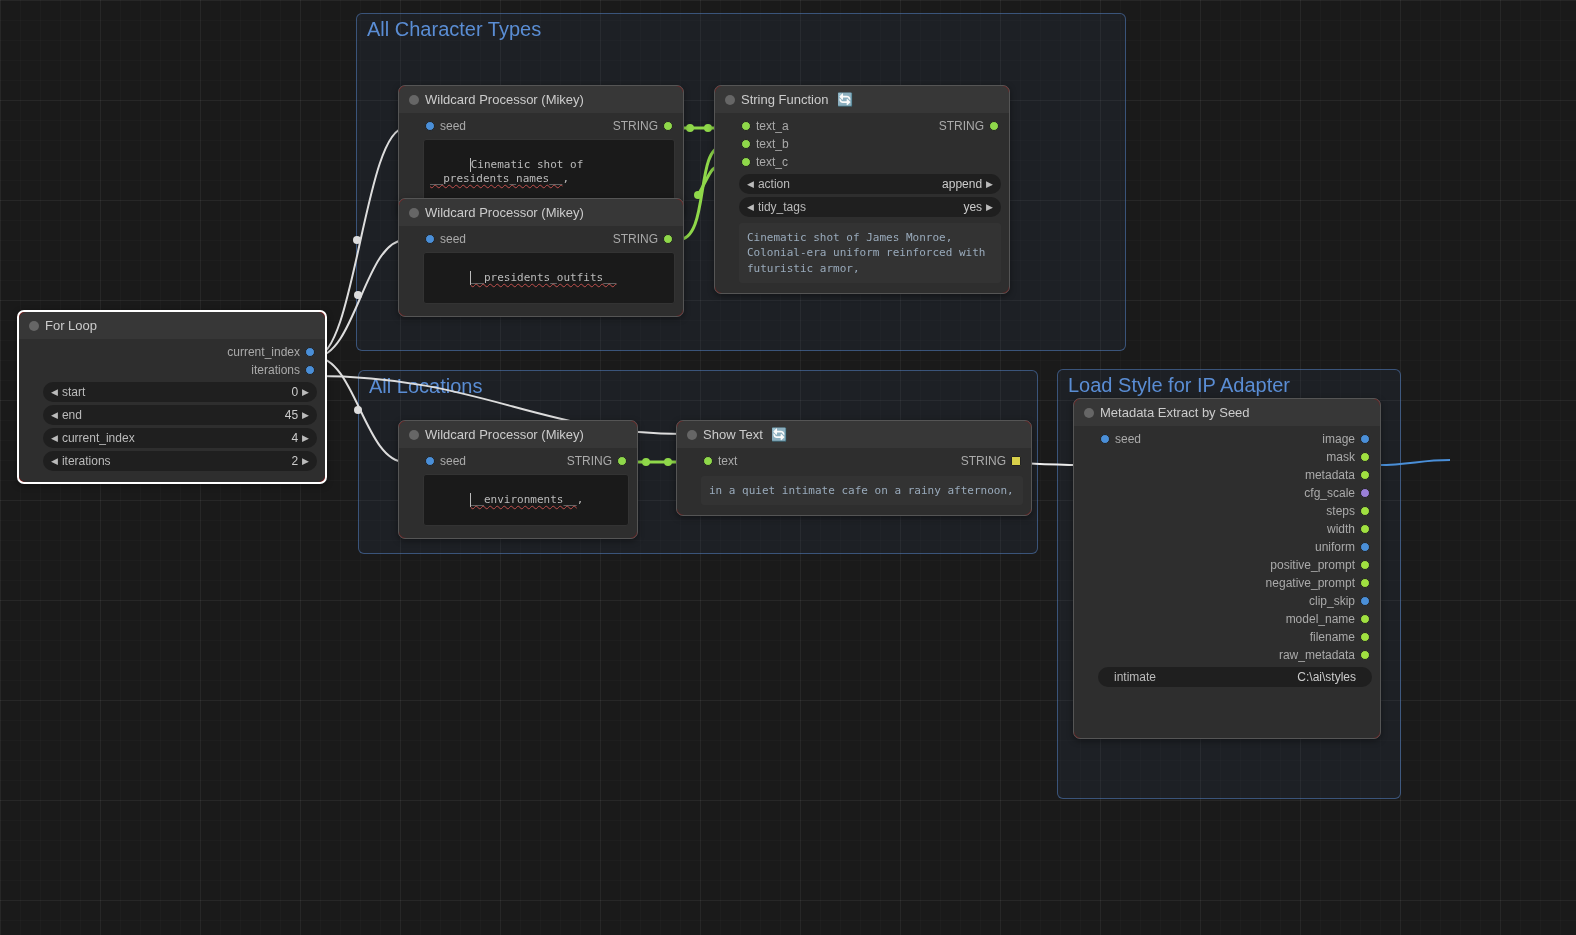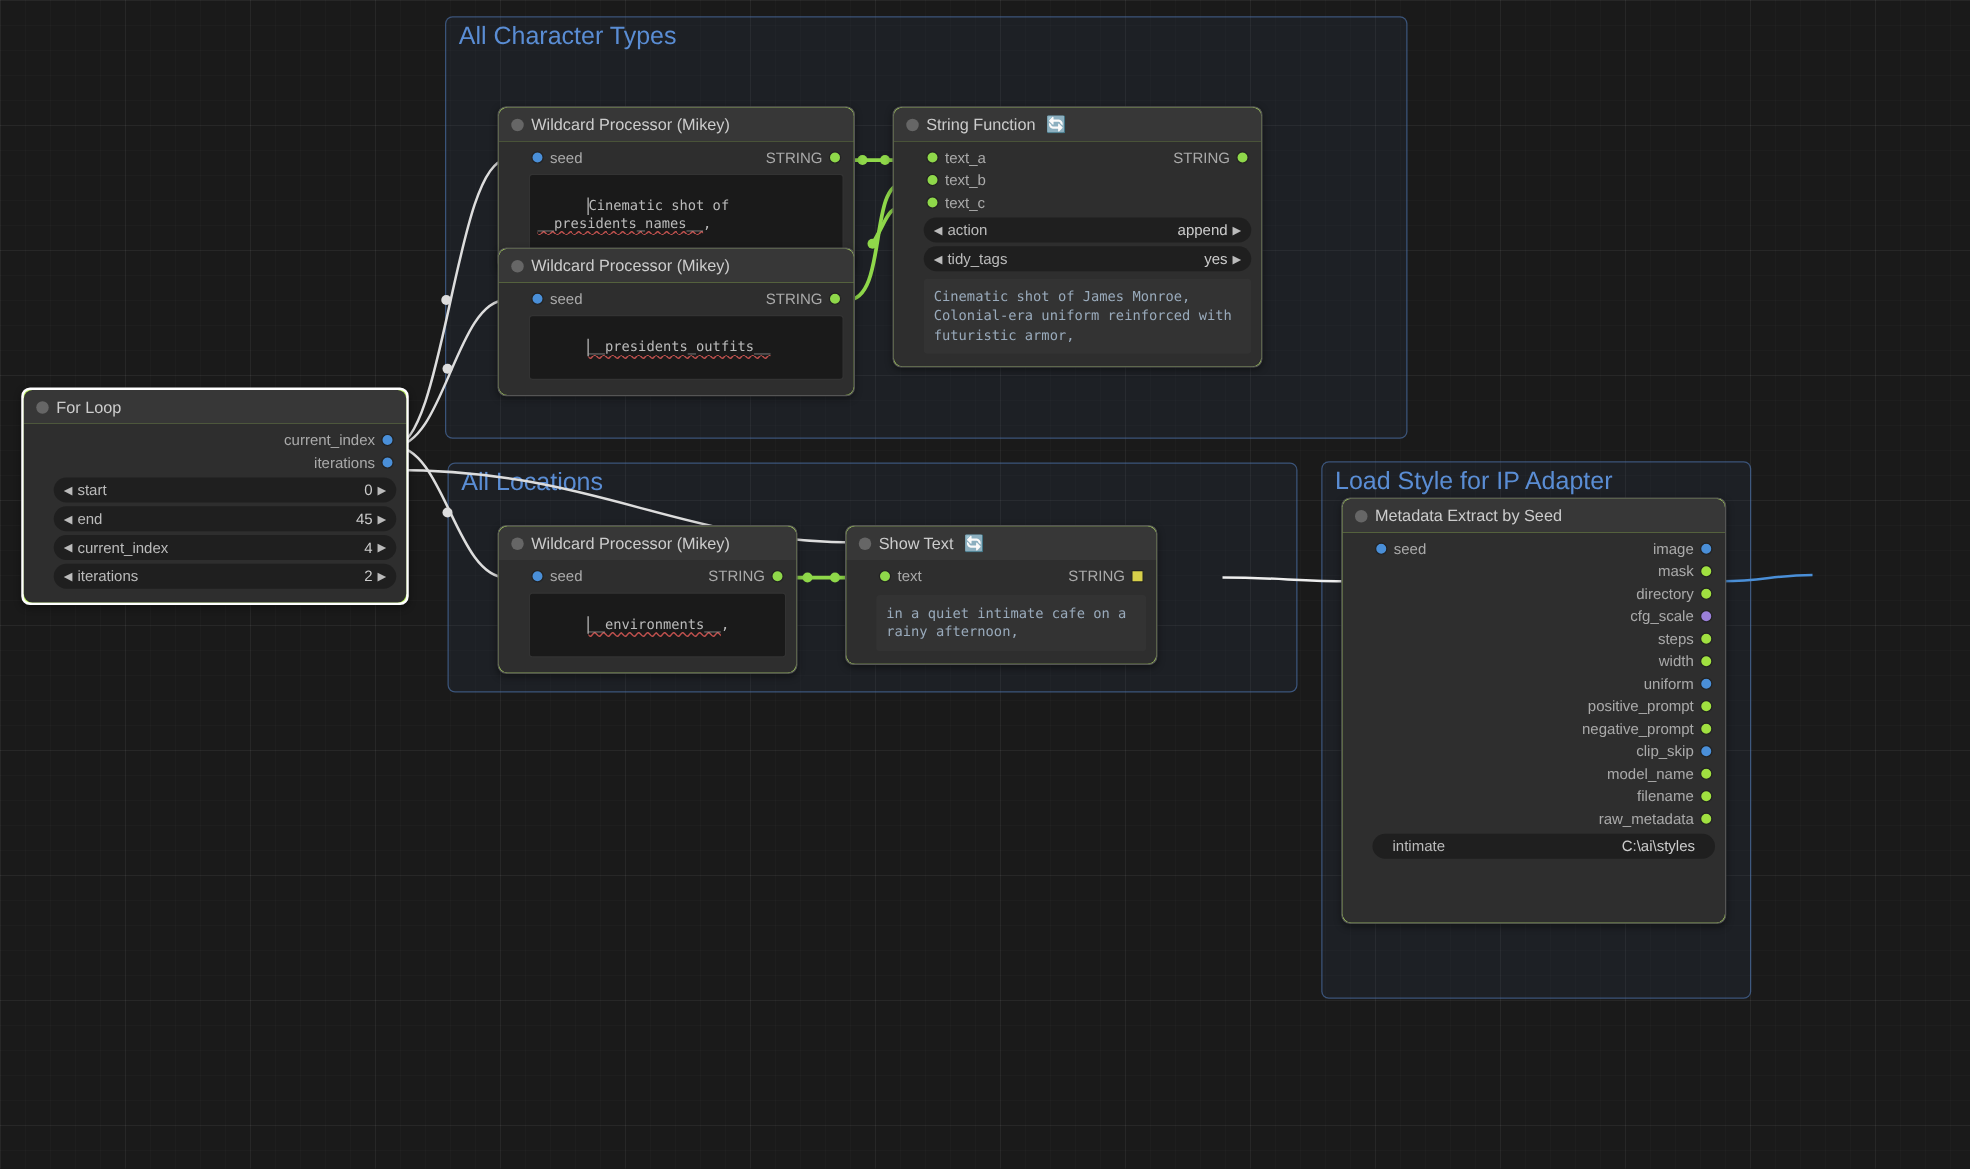--- a/index.html
+++ b/index.html
@@ -32,21 +32,21 @@
 .group-title {
   position: absolute;
   top: 4px;
   left: 10px;
   color: #5a8dd4;
   font-size: 20px;
   font-weight: normal;
 }
 .node {
   position: absolute;
-  background: #bef264;
+  background: #7f1d1d;
   border: 1px solid #555;
   border-radius: 7px;
   box-shadow: 0 2px 6px rgba(0,0,0,0.4);
 }
 .node.selected { border: 2px solid #fff; }
 .node-header {
   padding: 6px 10px;
   display: flex;
   align-items: center;
   gap: 6px;
@@ -345,21 +345,21 @@
         <span>STRING</span>
         <span class="port green"></span>
       </div>
     </div>
     <div class="textarea">
       <span class="cursor"></span><span class="spellerr">__environments__</span><span>,</span>
     </div>
   </div>
 </div>
 
-<div class="node" style="left:676px; top:420px; width:250px;">
+<div class="node" style="left:676px; top:420px; width:356px;">
   <div class="node-header">
     <span class="dot"></span>
     <span class="node-title">Show Text</span>
     <span class="cycle-icon">🔄</span>
   </div>
   <div class="node-body">
     <div class="slot-row">
       <div class="slot-left">
         <span class="port green"></span>
         <span>text</span>
@@ -392,21 +392,21 @@
     <div class="slot-row">
         <div class="slot-left"></div>
         <div class="slot-right">
       <span>mask</span>
       <span class="port lime"></span>
     </div>
       </div>
     <div class="slot-row">
         <div class="slot-left"></div>
         <div class="slot-right">
-      <span>directory</span>
+      <span>metadata</span>
       <span class="port lime"></span>
     </div>
       </div>
     <div class="slot-row">
         <div class="slot-left"></div>
         <div class="slot-right">
       <span>cfg_scale</span>
       <span class="port purple"></span>
     </div>
       </div>

